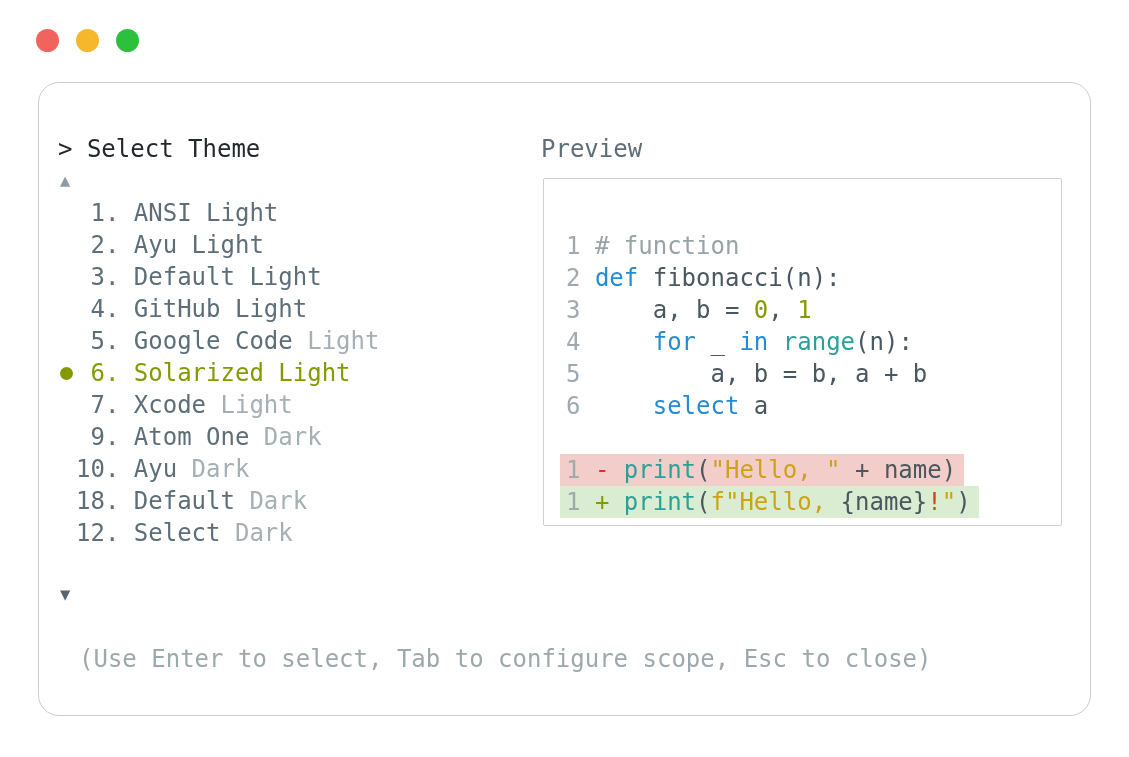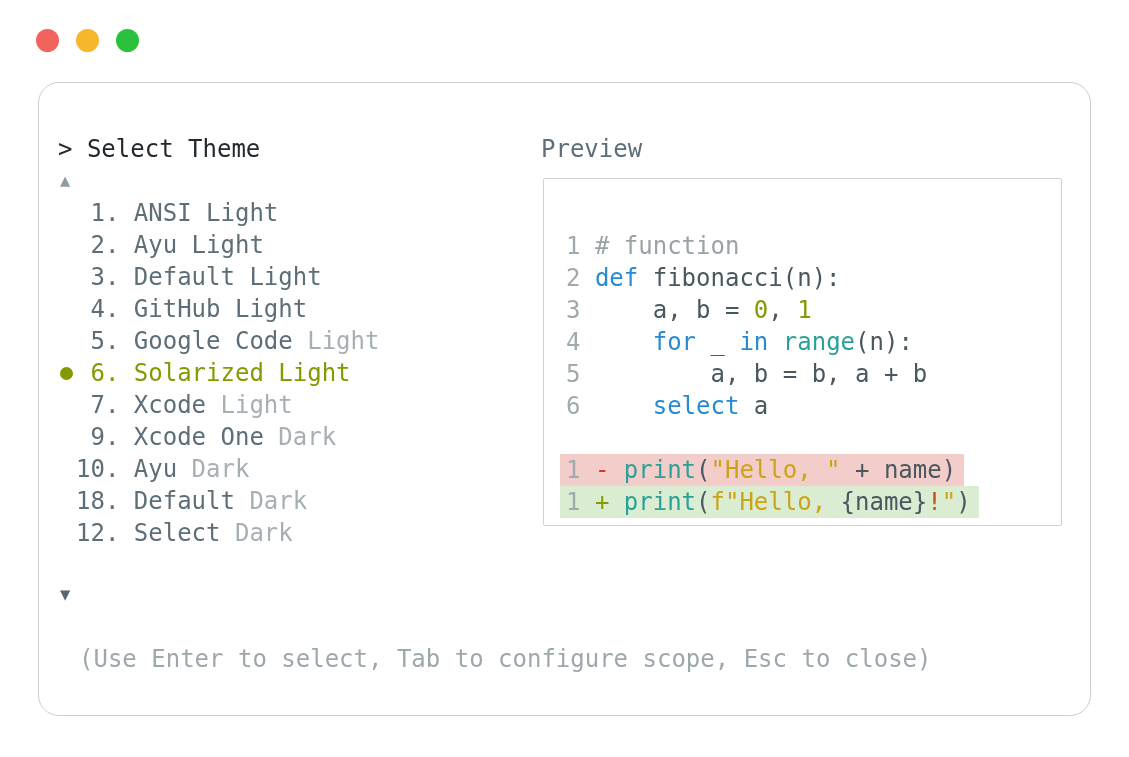--- a/index.html
+++ b/index.html
@@ -100,21 +100,21 @@
   <div class="arrow arrow-up">▲</div>
 
   <div class="theme-list" id="theme-list">
       <div class="theme-row"><span class="num"> 1. </span><span class="name">ANSI</span><span class="suffix"> Light</span></div>
       <div class="theme-row"><span class="num"> 2. </span><span class="name">Ayu</span><span class="suffix"> Light</span></div>
       <div class="theme-row"><span class="num"> 3. </span><span class="name">Default</span><span class="suffix"> Light</span></div>
       <div class="theme-row"><span class="num"> 4. </span><span class="name">GitHub</span><span class="suffix"> Light</span></div>
       <div class="theme-row"><span class="num"> 5. </span><span class="name">Google Code</span><span class="suffix dim"> Light</span></div>
       <div class="theme-row selected"><span class="bullet"></span><span class="num"> 6. </span><span class="name">Solarized</span><span class="suffix"> Light</span></div>
       <div class="theme-row"><span class="num"> 7. </span><span class="name">Xcode</span><span class="suffix dim"> Light</span></div>
-      <div class="theme-row"><span class="num"> 9. </span><span class="name">Xcode One</span><span class="suffix dim"> Dark</span></div>
+      <div class="theme-row"><span class="num"> 9. </span><span class="name">Atom One</span><span class="suffix dim"> Dark</span></div>
       <div class="theme-row"><span class="num">10. </span><span class="name">Ayu</span><span class="suffix dim"> Dark</span></div>
       <div class="theme-row"><span class="num">18. </span><span class="name">Default</span><span class="suffix dim"> Dark</span></div>
       <div class="theme-row"><span class="num">12. </span><span class="name">Select</span><span class="suffix dim"> Dark</span></div>
     </div>
 
   <div class="arrow arrow-down">▼</div>
 
   <div class="footer-hint mono">(Use Enter to select, Tab to configure scope, Esc to close)</div>
 
   <div class="preview-label mono">Preview</div>

